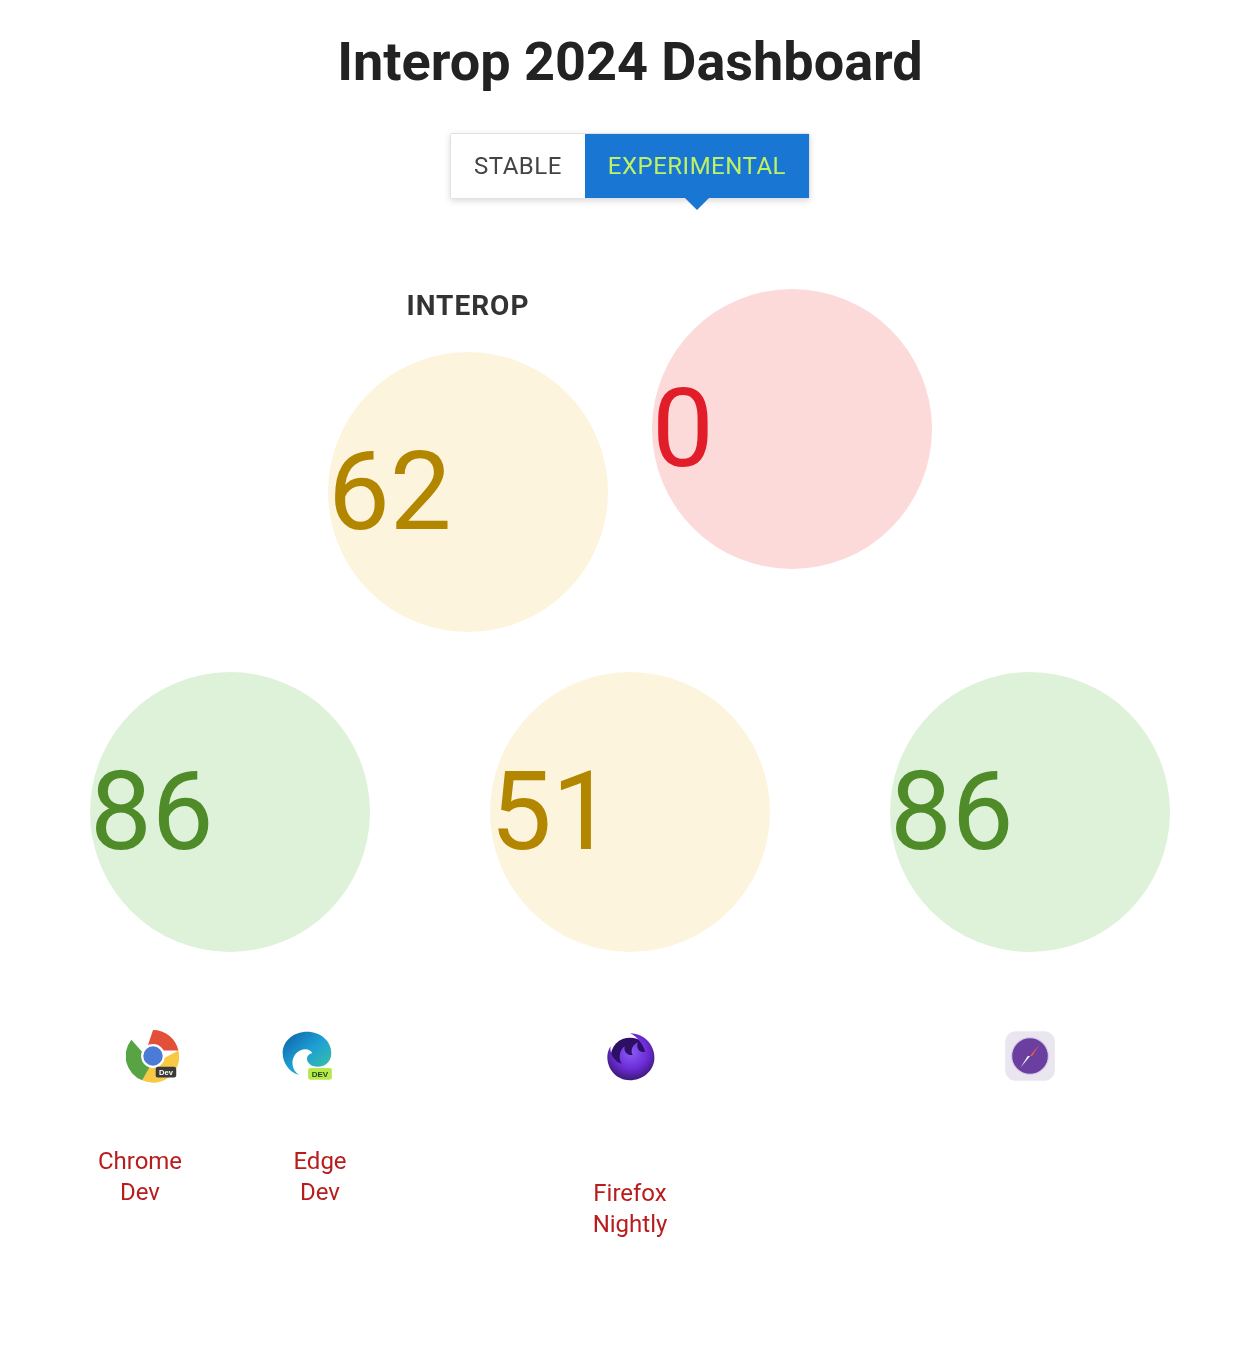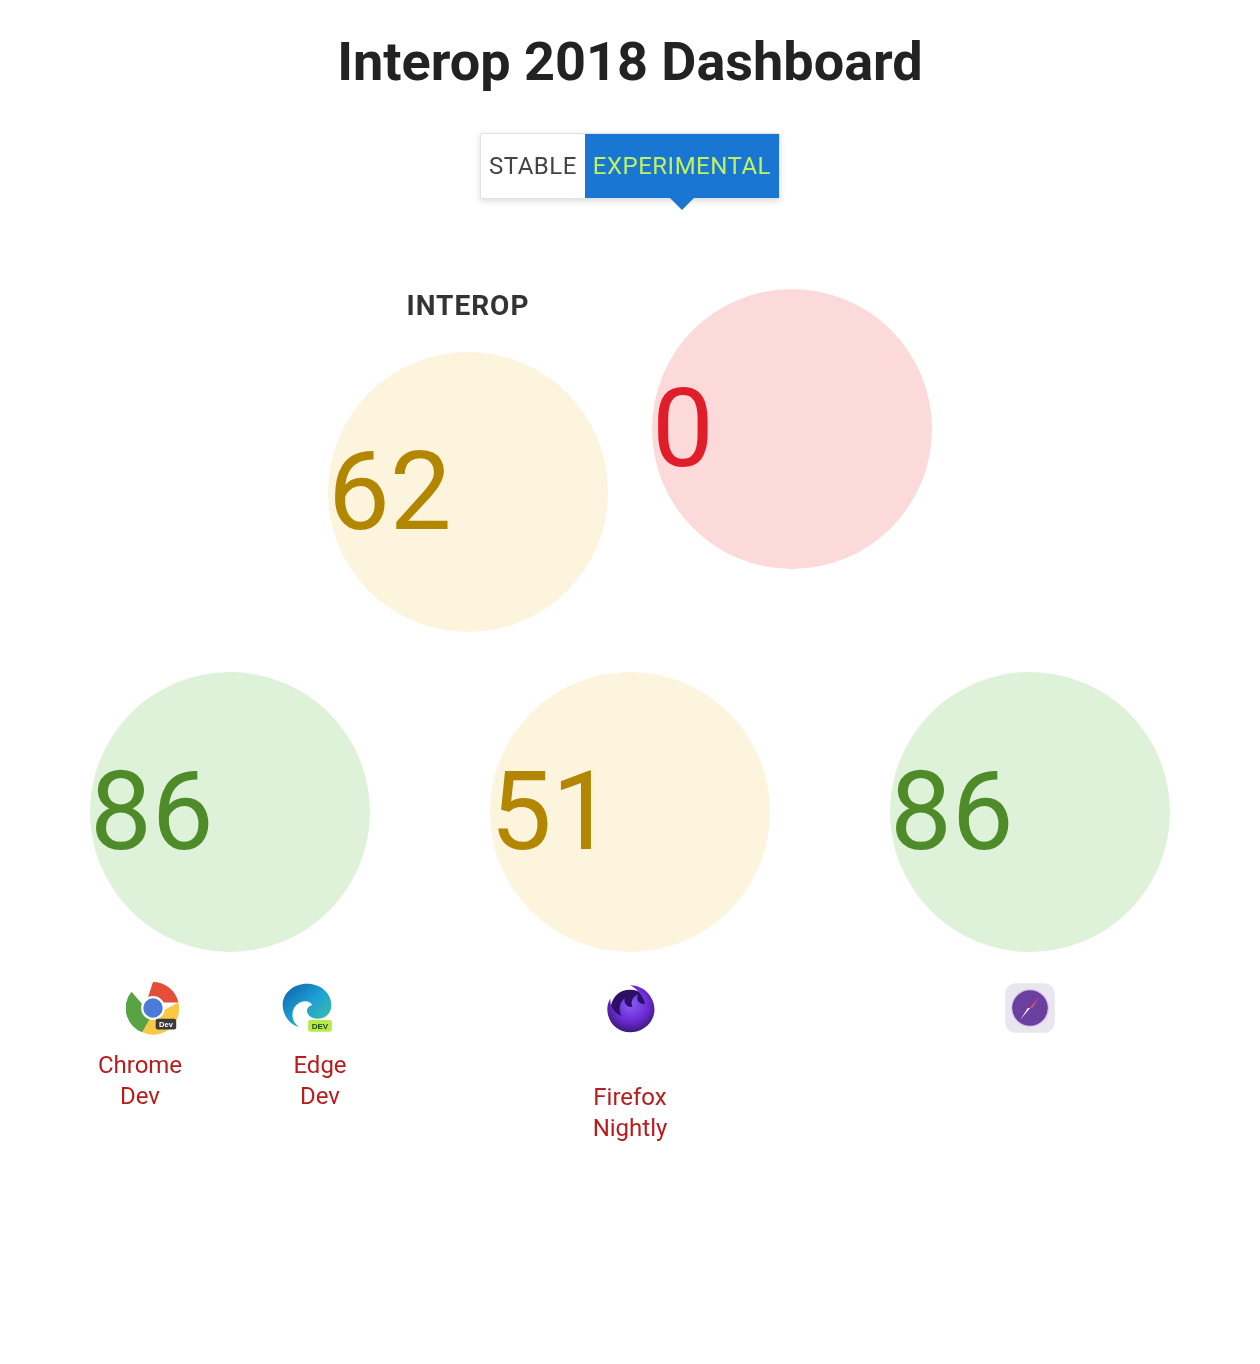--- a/index.html
+++ b/index.html
@@ -25,21 +25,21 @@
     }
     .tabs-inner {
       display: flex;
       border: 1px solid #e2e2e2;
       border-radius: 2px;
       box-shadow: 0 2px 6px rgba(0,0,0,0.15);
       background: #fff;
       overflow: visible;
     }
     .tab {
-      padding: 18px 8px;
+      padding: 18px 23px;
       font-size: 24px;
       font-weight: 400;
       letter-spacing: 0.5px;
       color: #444;
       cursor: pointer;
       background: #fff;
       position: relative;
     }
     .tab.active {
       background: #1976d2;
@@ -99,20 +99,21 @@
       display: flex;
       justify-content: center;
       gap: 60px;
       margin-bottom: 30px;
     }
     .browser-col {
       width: 340px;
       display: flex;
       flex-direction: column;
       align-items: center;
+      gap: 48px;
     }
     .browser-icons {
       display: flex;
       justify-content: center;
       gap: 100px;
       margin-top: 28px;
       margin-bottom: 10px;
       height: 60px;
       align-items: center;
     }
@@ -130,21 +131,21 @@
       text-align: center;
       line-height: 1.3;
       width: 120px;
     }
     .browser-label.wide { width: 300px; }
     svg.browser-svg { width: 54px; height: 54px; }
   </style>
 </head>
 <body>
 
-<h1 class="page-title">Interop 2018 Dashboard</h1>
+<h1 class="page-title">Interop 2024 Dashboard</h1>
 
 <div class="tabs">
   <div class="tabs-inner">
     <div class="tab">STABLE</div>
     <div class="tab active">EXPERIMENTAL</div>
   </div>
 </div>
 
 <div class="top-row">
   <div class="score-block">

